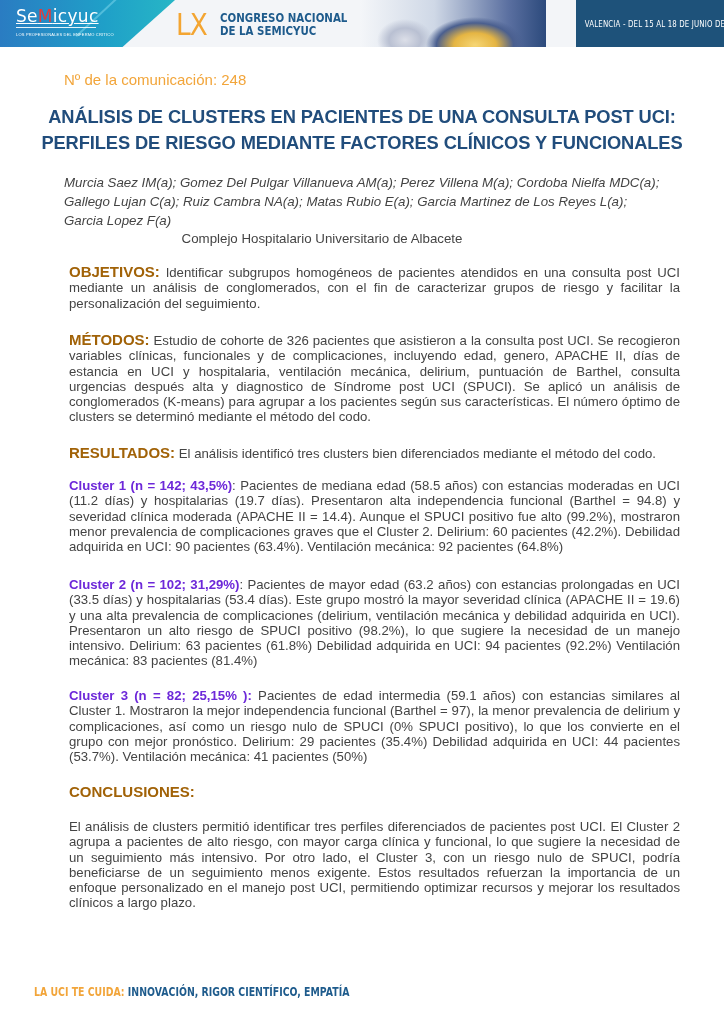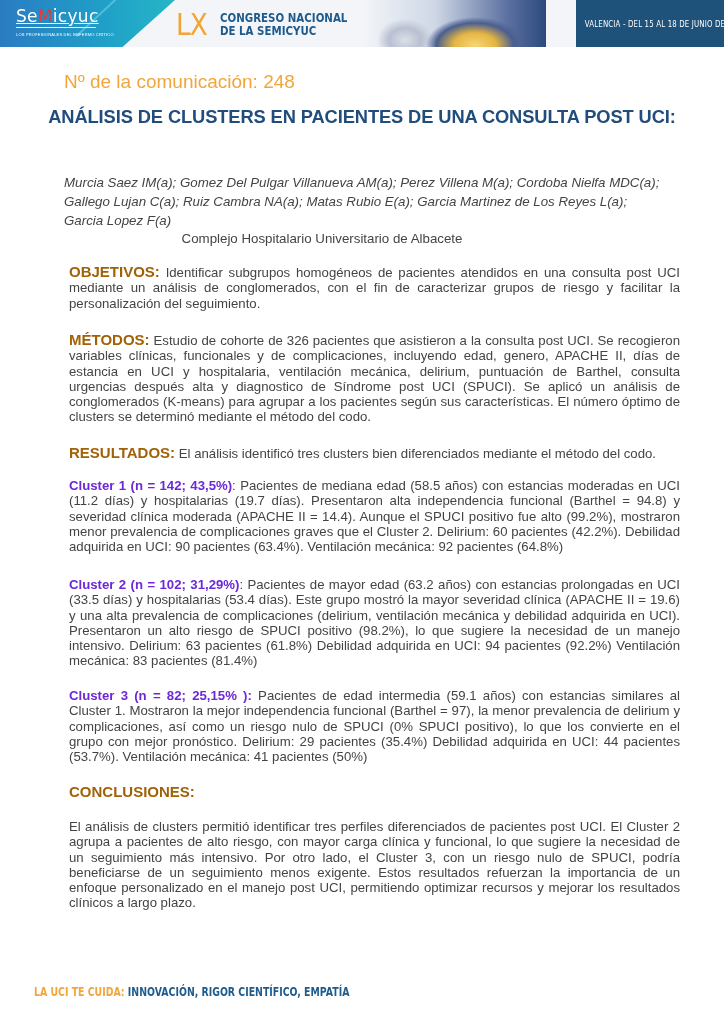--- a/index.html
+++ b/index.html
@@ -30,21 +30,21 @@
     position: absolute; left: 360px; top: 0; width: 186px; height: 47px;
     background:
       radial-gradient(ellipse 70px 40px at 115px 45px, #f6d675 0%, #e5b543 30%, #4a5f8f 55%, transparent 70%),
       radial-gradient(ellipse 40px 30px at 45px 40px, #dcdfe8 0%, #b9c0d2 40%, transparent 70%),
       linear-gradient(90deg, #f4f6f9 0%, #cfd8e6 40%, #5a6fa0 80%, #2c4a7c 100%);
   }
   .banner-right { position: absolute; left: 546px; top: 0; width: 178px; height: 47px; background: #1e527a; display: flex; align-items: center; justify-content: center; margin-left: 30px; }
   .banner-date { font-family: "DejaVu Sans", sans-serif; color: #ffffff; font-size: 9px; letter-spacing: 0.2px; white-space: nowrap; transform: scaleX(.78); }
 
   
-  .comm-num { position: absolute; left: 64px; top: 71px; font-size: 19px; color: #f2a53a; }
+  .comm-num { position: absolute; left: 64px; top: 71px; font-size: 15px; color: #f2a53a; }
   .title { position: absolute; left: 20px; width: 684px; top: 104px; text-align: center; font-size: 18.3px; font-weight: bold; color: #214d7c; line-height: 26px; letter-spacing: -0.1px; }
   .authors { position: absolute; left: 64px; width: 600px; top: 173px; font-style: italic; font-size: 13.3px; line-height: 19px; color: #444; }
   .affiliation { position: absolute; left: 0; width: 644px; top: 231px; text-align: center; font-size: 13.3px; color: #444; }
 
   .section { position: absolute; left: 69px; width: 611px; font-size: 13.2px; line-height: 15.3px; color: #444; text-align: justify; }
   .sec-head { font-weight: bold; font-size: 15px; color: #a16207; }
   .strong { font-weight: bold; color: #6d28d9; }
   #objetivos { top: 264px; }
   #metodos { top: 332px; }
   #resultados { top: 445px; }
@@ -79,20 +79,21 @@
   <div class="banner-photo"></div>
   <div class="banner-right">
     <div class="banner-date">VALENCIA - DEL 15 AL 18 DE JUNIO DE 2025</div>
   </div>
 </div>
 
 <div class="comm-num">Nº de la comunicación: 248</div>
 
 <div class="title">
   <div>ANÁLISIS DE CLUSTERS EN PACIENTES DE UNA CONSULTA POST UCI:</div>
+  <div>PERFILES DE RIESGO MEDIANTE FACTORES CLÍNICOS Y FUNCIONALES</div>
 </div>
 
 <div class="authors">Murcia Saez IM(a); Gomez Del Pulgar Villanueva AM(a); Perez Villena M(a); Cordoba Nielfa MDC(a); Gallego Lujan C(a); Ruiz Cambra NA(a); Matas Rubio E(a); Garcia Martinez de Los Reyes L(a); Garcia Lopez F(a)</div>
 <div class="affiliation">Complejo Hospitalario Universitario de Albacete</div>
 
 <div class="section" id="objetivos">
   <span class="sec-head">OBJETIVOS:</span>
   <span>Identificar subgrupos homogéneos de pacientes atendidos en una consulta post UCI mediante un análisis de conglomerados, con el fin de caracterizar grupos de riesgo y facilitar la personalización del seguimiento.</span>
 </div>
 

